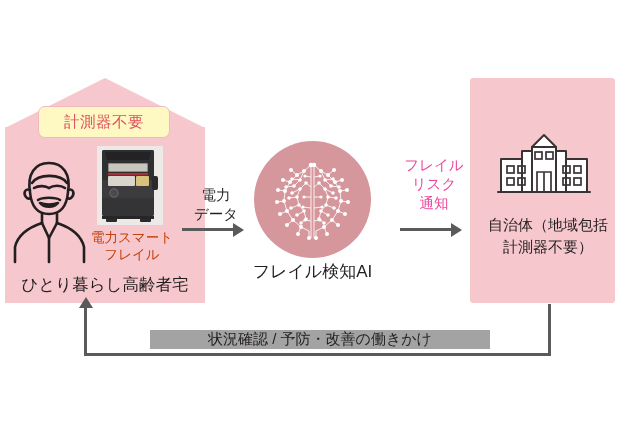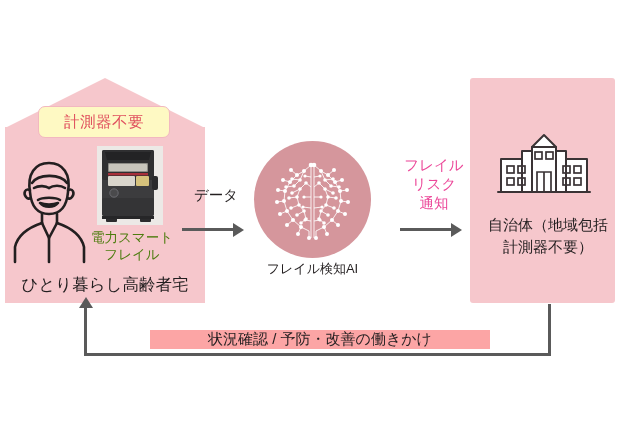--- a/index.html
+++ b/index.html
@@ -71,21 +71,21 @@
     background: #3a3a3c;
   }
 
   #meter-label {
     left: 84px;
     top: 229px;
     width: 96px;
     text-align: center;
     font-size: 13.5px;
     line-height: 17px;
-    color: #4d7c0f;
+    color: #c2410c;
   }
 
   #house-label {
     left: 5px;
     top: 274px;
     width: 200px;
     text-align: center;
     font-size: 16.5px;
     color: #231f20;
   }
@@ -128,21 +128,21 @@
     left: 270px;
     top: 153px;
     width: 85px;
     height: 90px;
   }
   #ai-label {
     left: 250px;
     top: 260px;
     width: 125px;
     text-align: center;
-    font-size: 13px;
+    font-size: 17px;
     color: #231f20;
   }
 
   
   #arrow2-label {
     left: 398px;
     top: 156px;
     width: 72px;
     text-align: center;
     font-size: 14.5px;
@@ -209,21 +209,21 @@
     height: 52px;
     background: #5a5a5a;
   }
   #fb-label {
     left: 150px;
     top: 330px;
     width: 340px;
     text-align: center;
     font-size: 15px;
     color: #231f20;
-    background: #fca5a5;
+    background: #a3a3a3;
     padding: 0 6px;
     box-sizing: border-box;
   }
 </style>
 </head>
 <body>
 
 <div id="stage">
 
   <div class="abs" id="house-roof"></div>
@@ -289,20 +289,21 @@
   </div>
 
   <div class="abs" id="meter-label">
     <div>電力スマート</div>
     <div>フレイル</div>
   </div>
 
   <div class="abs" id="house-label">ひとり暮らし高齢者宅</div>
 
   <div class="abs" id="arrow1-label">
+    <div>電力</div>
     <div>データ</div>
   </div>
   <div class="arrow-line" id="arrow1-line"></div>
   <div class="arrow-head" id="arrow1-head"></div>
 
   <div class="abs" id="ai-circle"></div>
   <div class="abs" id="ai-brain">
     <svg viewBox="0 0 85 90" width="85" height="90">
       <g stroke="#ffffff" stroke-width="0.9" fill="none" opacity="0.95">
 

